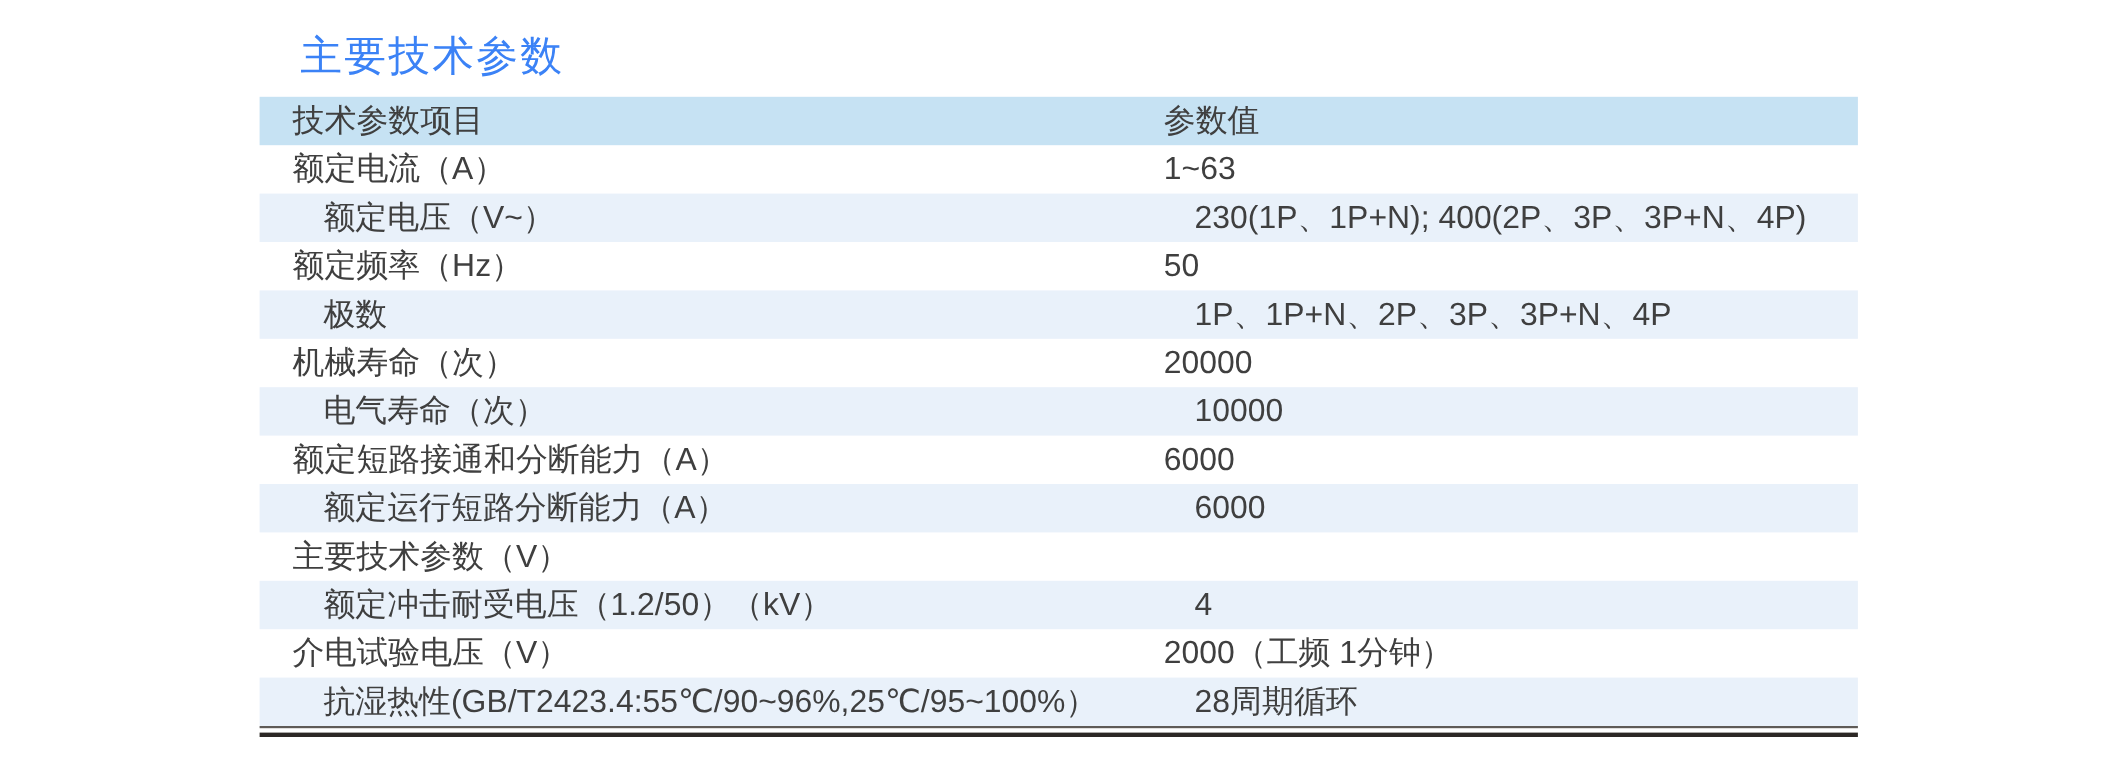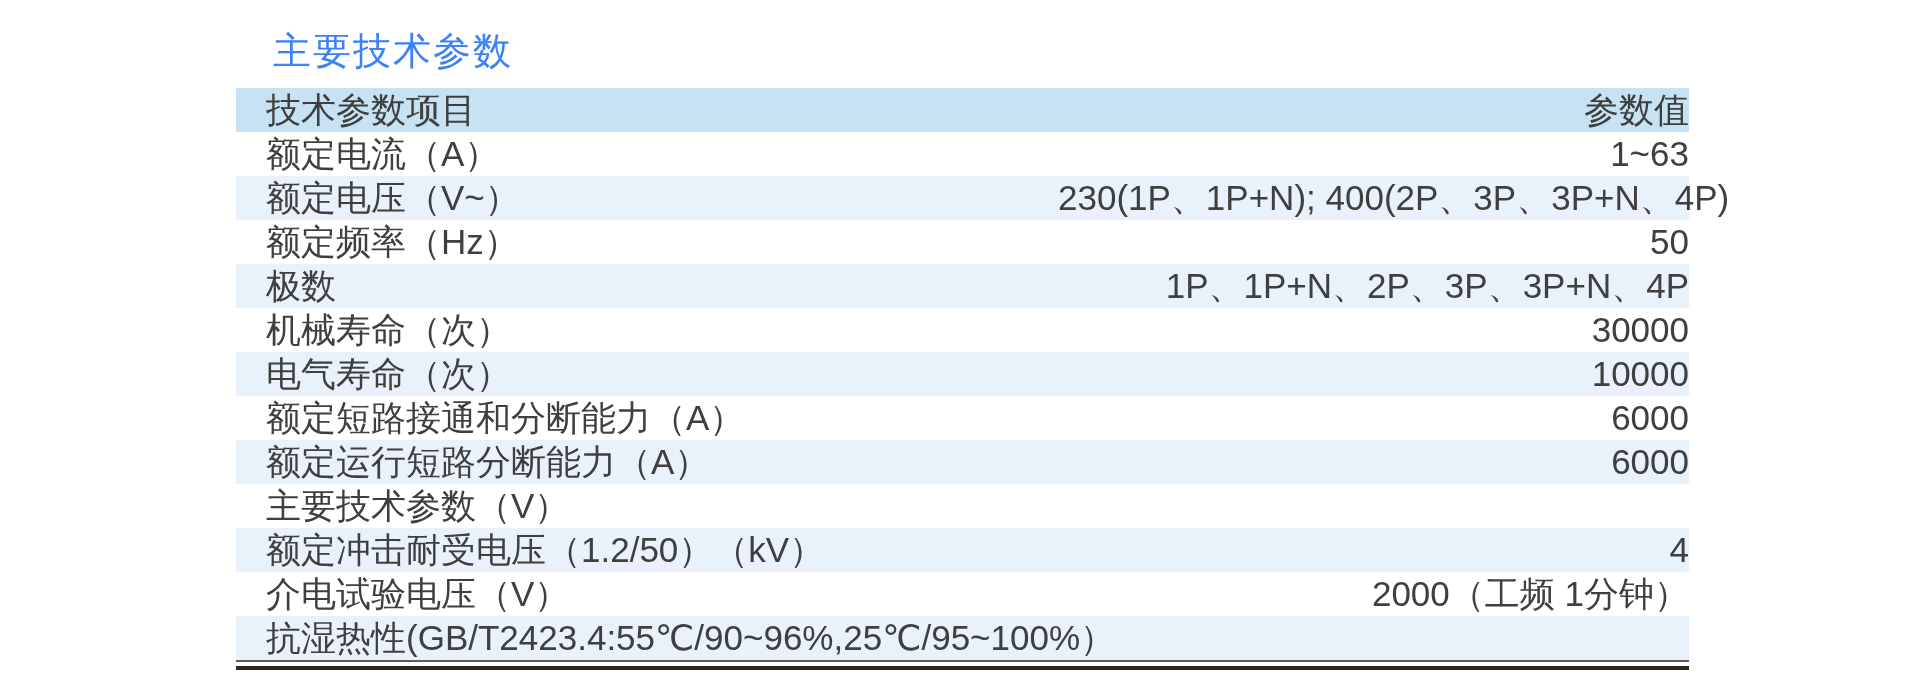--- a/index.html
+++ b/index.html
@@ -24,32 +24,32 @@
 
   .spec-table {
     position:absolute;
     left:236px; top:88px;
     width:1453px;
   }
   .tr {
     display:flex;
     align-items:center;
     height:44px;
-    font-size:35px;
+    font-size:29px;
     white-space:nowrap;
   }
   .tr.header { background:#c6e2f3; }
-  .tr.alt    { background:#e9f1fa; }
+  .tr.alt    { background:#e9f1fa;padding-left:28px; }
   .td.param {
     width:822px;
     padding-left:30px;
     flex:none;
     overflow:visible;
   }
-  .td.value { flex:1;text-align:right; }
+  .td.value { flex:1; }
 
   .double-rule {
     margin-top:0px;
     height:10px;
     border-top:2px solid #5f5b57;
     border-bottom:4px solid #2c2825;
   }
 </style>
 </head>
 <body>
@@ -80,21 +80,21 @@
       <div class="td value">50</div>
     </div>
 
     <div class="tr alt">
       <div class="td param">极数</div>
       <div class="td value">1P、1P+N、2P、3P、3P+N、4P</div>
     </div>
 
     <div class="tr">
       <div class="td param">机械寿命（次）</div>
-      <div class="td value">30000</div>
+      <div class="td value">20000</div>
     </div>
 
     <div class="tr alt">
       <div class="td param">电气寿命（次）</div>
       <div class="td value">10000</div>
     </div>
 
     <div class="tr">
       <div class="td param">额定短路接通和分断能力（A）</div>
       <div class="td value">6000</div>
@@ -114,18 +114,19 @@
       <div class="td value">4</div>
     </div>
 
     <div class="tr">
       <div class="td param">介电试验电压（V）</div>
       <div class="td value">2000（工频 1分钟）</div>
     </div>
 
     <div class="tr alt">
       <div class="td param">抗湿热性(GB/T2423.4:55℃/90~96%,25℃/95~100%）</div>
+      <div class="td value">28周期循环</div>
     </div>
 
     <div class="double-rule"></div>
 
   </div>
 </div>
 
 </body></html>

